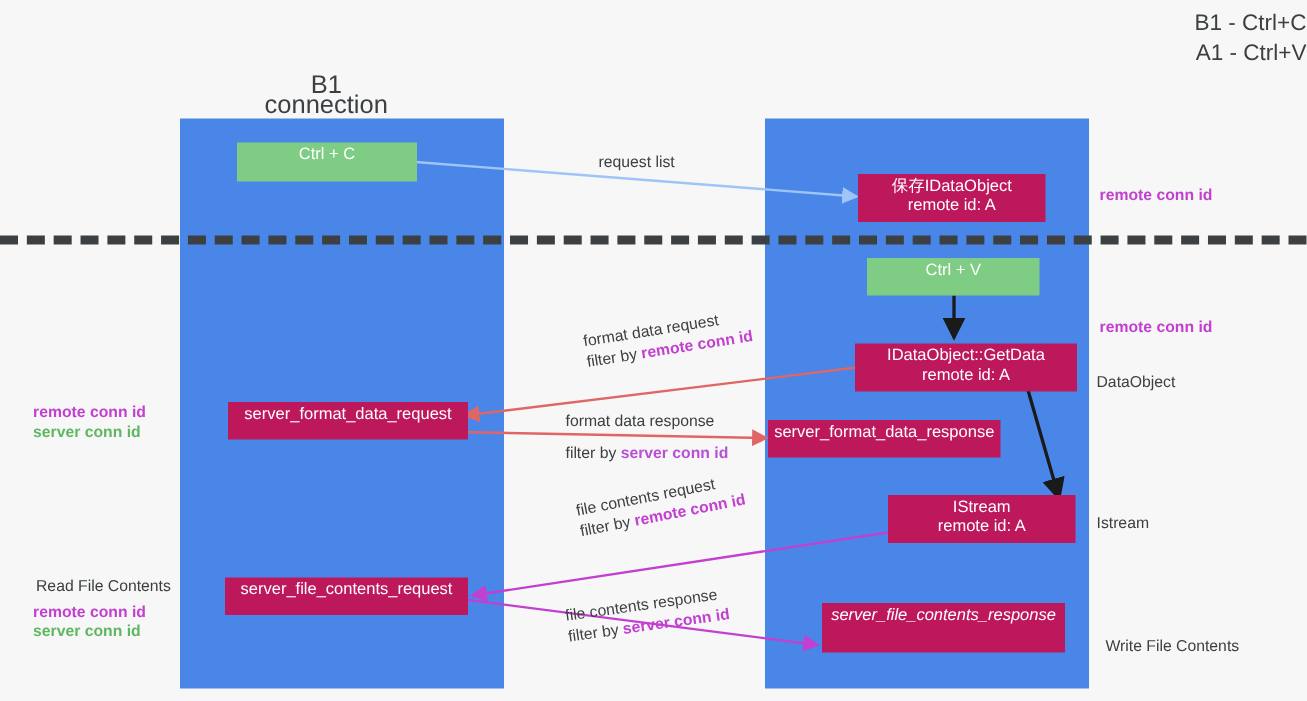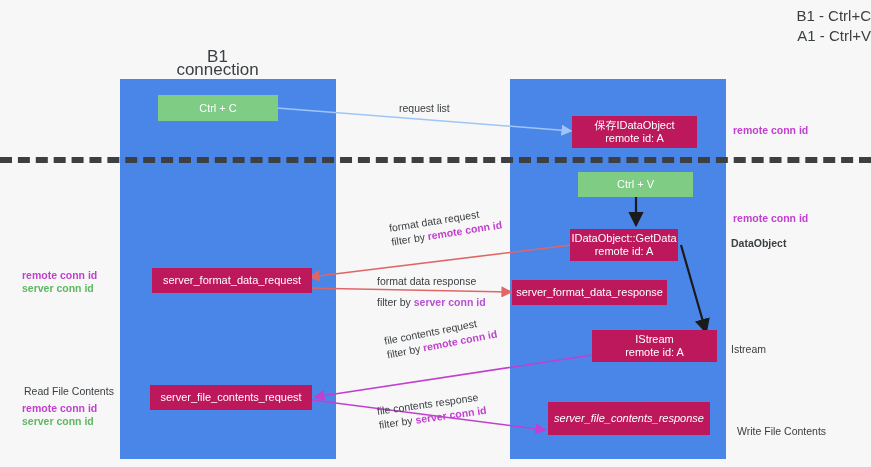--- a/index.html
+++ b/index.html
@@ -17,21 +17,21 @@
   .lane{position:absolute;background:#4a86e8;}
   .lane-title{position:absolute;text-align:center;font-size:17px;line-height:13px;color:#3c4043;}
 
   .title{
     position:absolute;left:0;top:6px;width:871px;
     text-align:right;font-size:15px;line-height:20px;color:#3c4043;
   }
 
   .node{
     position:absolute;
-    display:flex;align-items:center;justify-content:center;
+    display:flex;align-items:center;
     flex-direction:column;
     text-align:center;
     color:#ffffff;
     font-size:11px;
     line-height:13px;
     box-sizing:border-box;
     padding:2px 4px;
   }
   .node.green{background:#7fcc84;}
   .node.orange{background:#fbb martin;}
@@ -123,21 +123,21 @@
 
   <div class="node orange" style="left:572px;top:116px;width:125px;height:32px;">
     <span>保存IDataObject</span>
     <span>remote id: A</span>
   </div>
 
   <div class="node green" style="left:578px;top:172px;width:115px;height:25px;">
     <span>Ctrl + V</span>
   </div>
 
-  <div class="node orange" style="left:570px;top:229px;width:108px;height:32px;">
+  <div class="node orange" style="left:570px;top:229px;width:148px;height:32px;">
     <span>IDataObject::GetData</span>
     <span>remote id: A</span>
   </div>
 
   <div class="node orange" style="left:152px;top:268px;width:160px;height:25px;">
     <span>server_format_data_request</span>
   </div>
 
   <div class="node orange" style="left:512px;top:280px;width:155px;height:25px;">
     <span>server_format_data_response</span>
@@ -182,17 +182,17 @@
 
   <div class="side-label purple" style="left:22px;top:268px;">remote conn id</div>
   <div class="side-label green" style="left:22px;top:281px;">server conn id</div>
 
   <div class="side-label" style="left:24px;top:384px;">Read File Contents</div>
   <div class="side-label purple" style="left:22px;top:401px;">remote conn id</div>
   <div class="side-label green" style="left:22px;top:414px;">server conn id</div>
 
   <div class="side-label purple" style="left:733px;top:123px;">remote conn id</div>
   <div class="side-label purple" style="left:733px;top:211px;">remote conn id</div>
-  <div class="side-label" style="left:731px;top:236px;font-weight:bold;">DataObject</div>
+  <div class="side-label" style="left:731px;top:248px;">DataObject</div>
   <div class="side-label" style="left:731px;top:342px;">Istream</div>
   <div class="side-label" style="left:737px;top:424px;">Write File Contents</div>
 
 </div>
 
 </body></html>

